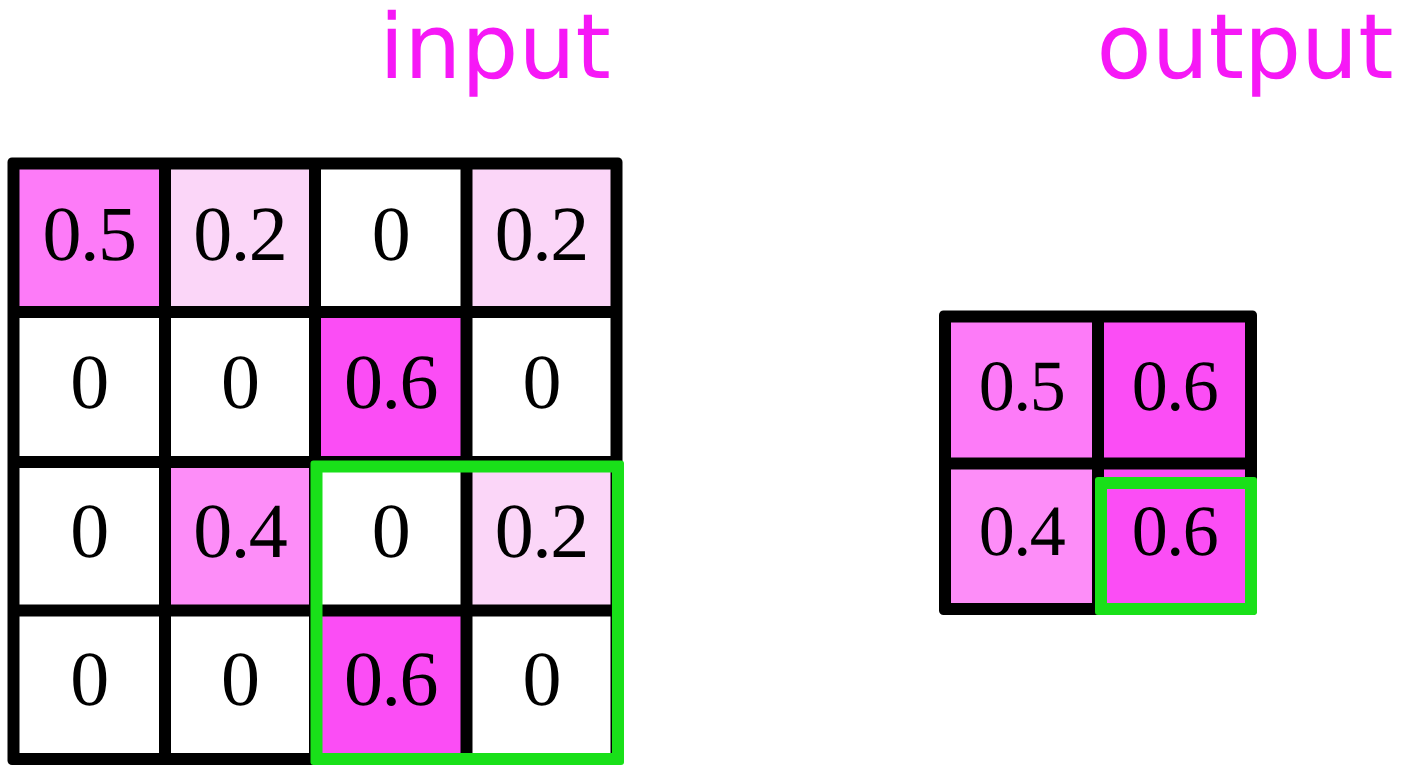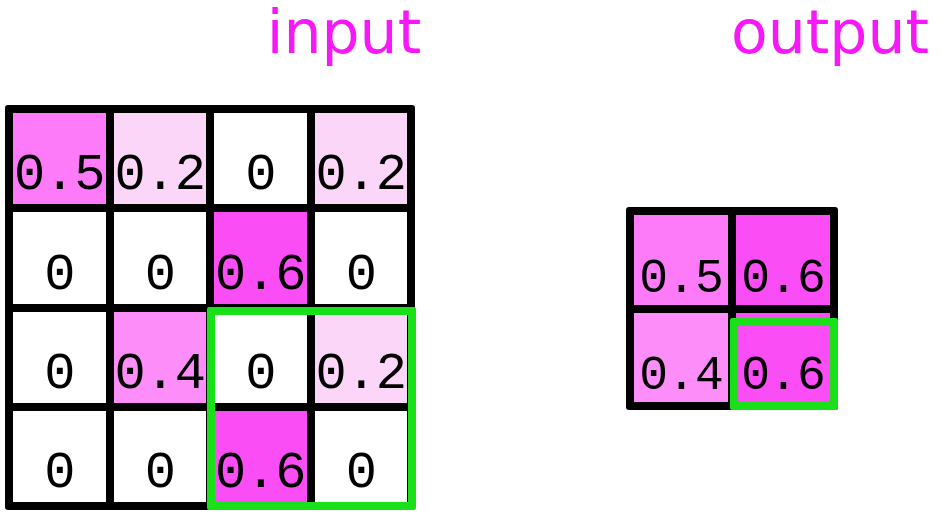--- a/index.html
+++ b/index.html
@@ -19,39 +19,39 @@
   .label {
     position: absolute;
     color: #f618f6;
     font-family: "DejaVu Sans", sans-serif;
     font-size: 60px;
     line-height: 60px;
     font-weight: 400;
     white-space: nowrap;
     text-align: center;
   }
-  #label-input  { left: 189px; top: 2px;  width: 310px; }
+  #label-input  { left: 175px; top: 2px;  width: 310px; }
   #label-output { left: 675px; top: 2px;  width: 310px; }
 
   
   .grid {
     position: absolute;
     box-sizing: border-box;
     background: #000000;
     display: grid;
   }
   .cell {
     box-sizing: border-box;
     position: relative;
     background: #ffffff;
     display: flex;
-    align-items: flex-end;
+    align-items: center;
     justify-content: center;
     color: #000000;
-    font-family: Liberation Mono, monospace;
+    font-family: Liberation Serif, serif;
     overflow: visible;
   }
   .cell .val {
     font-size: 52px;
     line-height: 52px;
     letter-spacing: -1px;
     white-space: nowrap;
     position: relative;
     top: -2px;
   }

